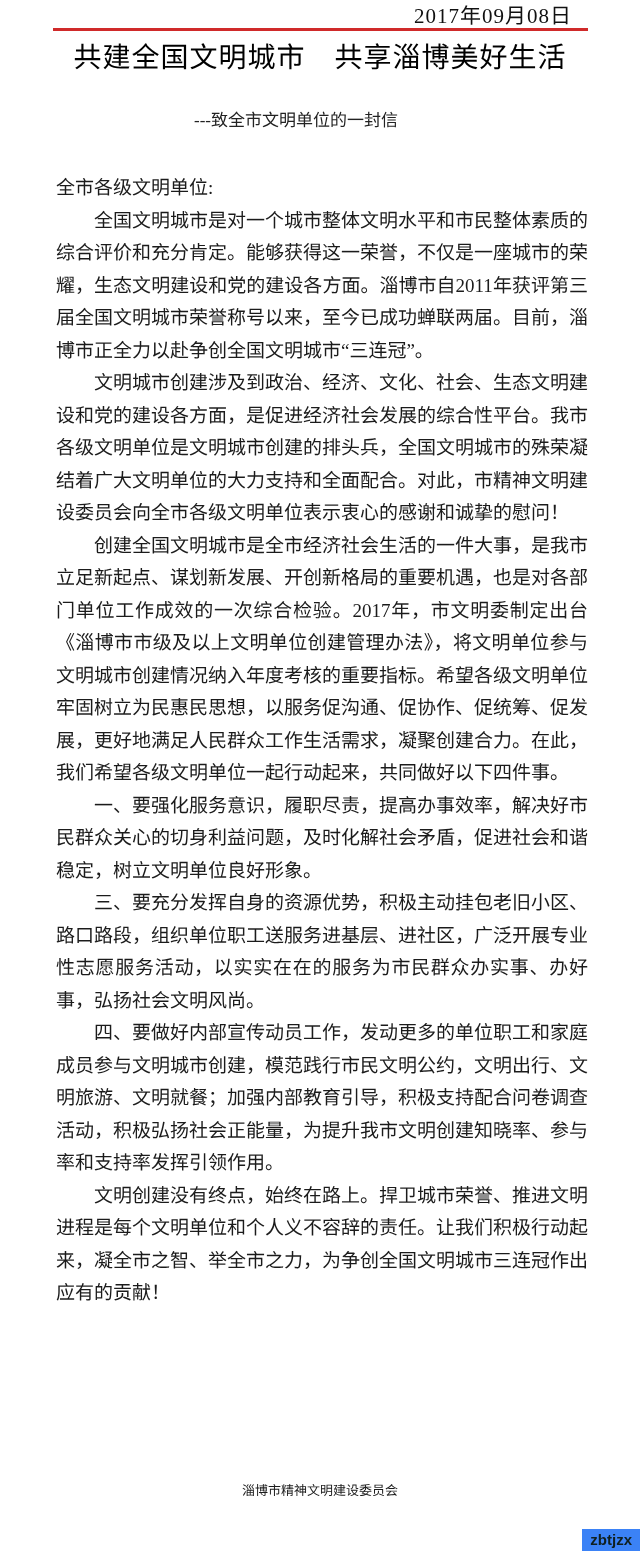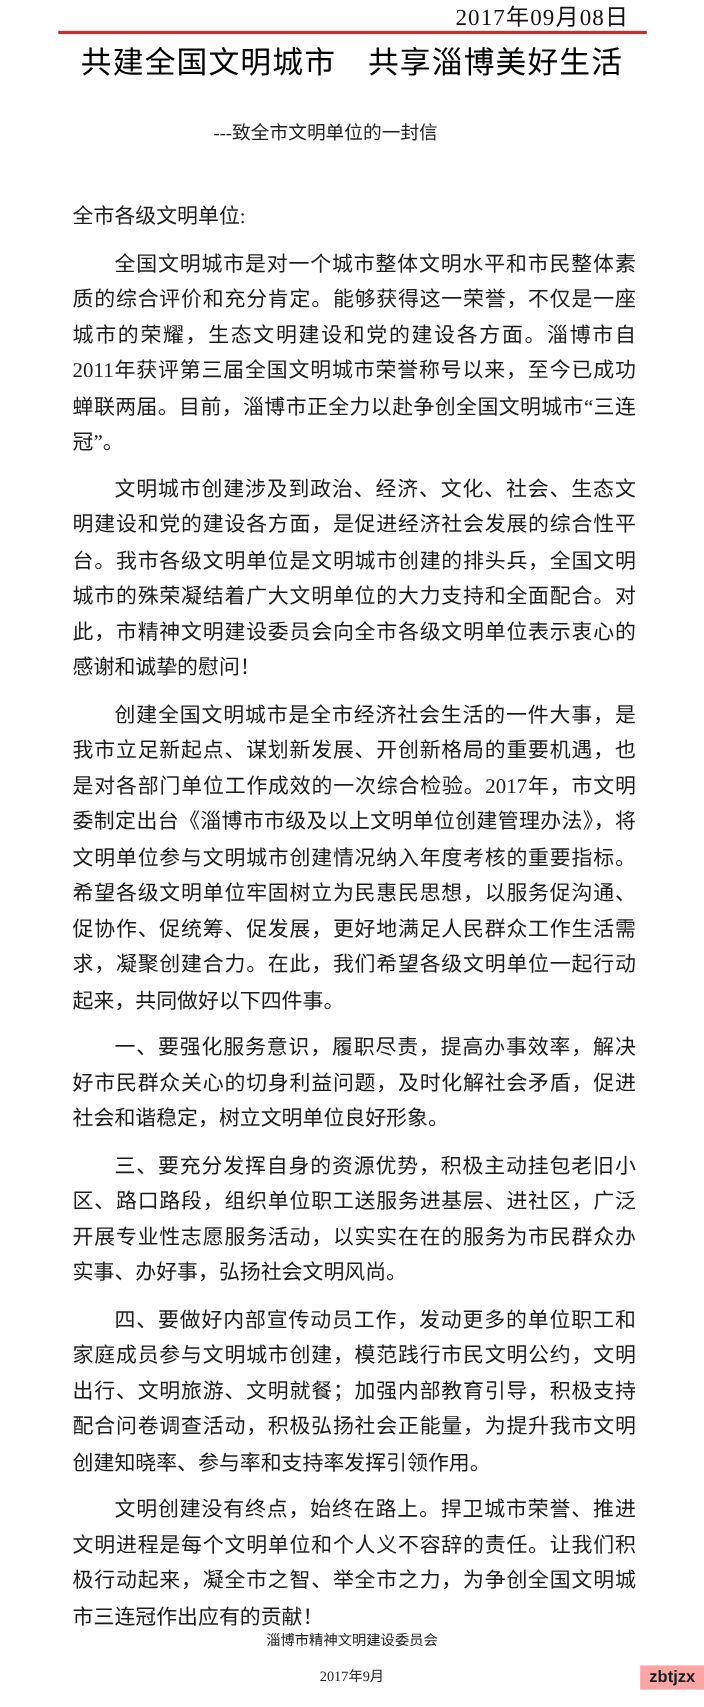--- a/index.html
+++ b/index.html
@@ -44,34 +44,34 @@
     color: #222;
   }
   .letter-body {
     position: absolute;
     top: 172px; left: 56px;
     width: 532px;
     font-size: 19px;
     line-height: 32.5px;
     text-align: justify;
   }
-  .letter-body p { margin: 10px; text-indent: 2em; }
+  .letter-body p { margin: 0; text-indent: 2em; }
   .letter-body p.salutation { text-indent: 0; }
   .signature-block {
     position: absolute;
     top: 1474px; left: 0;
     width: 640px;
     text-align: center;
     font-size: 13px;
     line-height: 33px;
   }
   .watermark-badge {
     position: absolute;
-    right: 0; bottom: 16px;
-    background: #fca5a5;
+    right: 0; bottom: 1px;
+    background: #3b82f6;
     color: #10201f;
     font-family: "Liberation Sans", "DejaVu Sans", sans-serif;
     font-size: 15px;
     font-weight: 700;
     line-height: 21px;
     padding: 0 8px 1px 8px;
   }
 </style>
 </head>
 <body>
@@ -87,16 +87,15 @@
   <p>文明城市创建涉及到政治、经济、文化、社会、生态文明建设和党的建设各方面，是促进经济社会发展的综合性平台。我市各级文明单位是文明城市创建的排头兵，全国文明城市的殊荣凝结着广大文明单位的大力支持和全面配合。对此，市精神文明建设委员会向全市各级文明单位表示衷心的感谢和诚挚的慰问！</p>
   <p>创建全国文明城市是全市经济社会生活的一件大事，是我市立足新起点、谋划新发展、开创新格局的重要机遇，也是对各部门单位工作成效的一次综合检验。2017年，市文明委制定出台《淄博市市级及以上文明单位创建管理办法》，将文明单位参与文明城市创建情况纳入年度考核的重要指标。希望各级文明单位牢固树立为民惠民思想，以服务促沟通、促协作、促统筹、促发展，更好地满足人民群众工作生活需求，凝聚创建合力。在此，我们希望各级文明单位一起行动起来，共同做好以下四件事。</p>
   <p>一、要强化服务意识，履职尽责，提高办事效率，解决好市民群众关心的切身利益问题，及时化解社会矛盾，促进社会和谐稳定，树立文明单位良好形象。</p>
   <p>三、要充分发挥自身的资源优势，积极主动挂包老旧小区、路口路段，组织单位职工送服务进基层、进社区，广泛开展专业性志愿服务活动，以实实在在的服务为市民群众办实事、办好事，弘扬社会文明风尚。</p>
   <p>四、要做好内部宣传动员工作，发动更多的单位职工和家庭成员参与文明城市创建，模范践行市民文明公约，文明出行、文明旅游、文明就餐；加强内部教育引导，积极支持配合问卷调查活动，积极弘扬社会正能量，为提升我市文明创建知晓率、参与率和支持率发挥引领作用。</p>
   <p>文明创建没有终点，始终在路上。捍卫城市荣誉、推进文明进程是每个文明单位和个人义不容辞的责任。让我们积极行动起来，凝全市之智、举全市之力，为争创全国文明城市三连冠作出应有的贡献！</p>
 </div>
 
 <div class="signature-block">
   <div>淄博市精神文明建设委员会</div>
-  <div>2017年9月</div>
 </div>
 
 <div class="watermark-badge">zbtjzx</div>
 
 </body></html>

